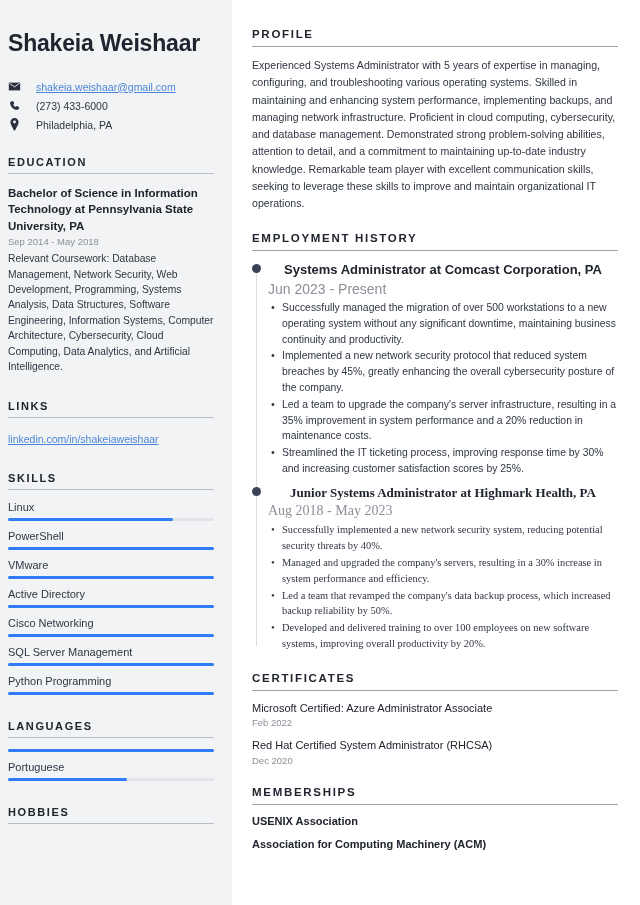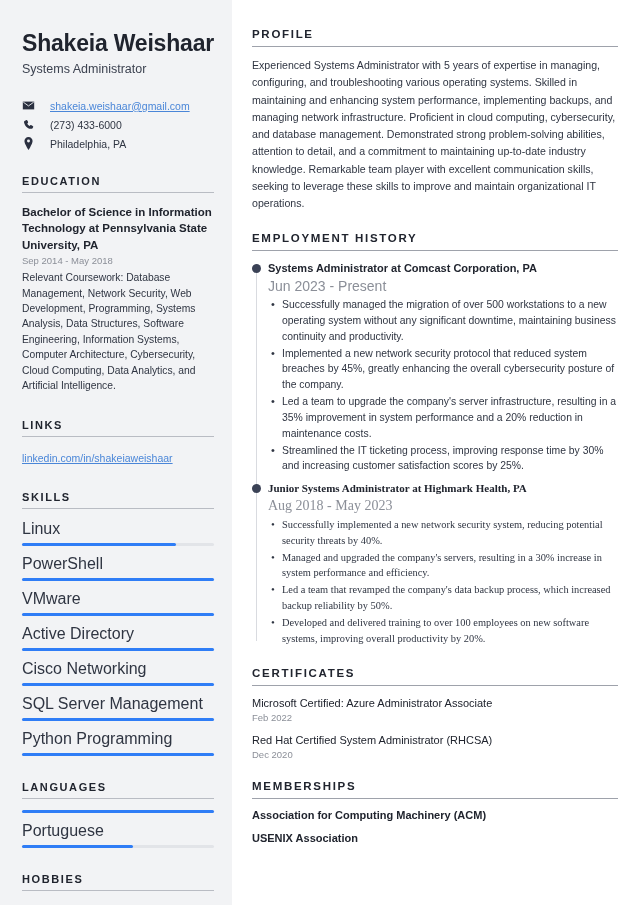--- a/index.html
+++ b/index.html
@@ -8,21 +8,21 @@
     background:#ffffff;
     font-family:"Liberation Sans", sans-serif;
     overflow:hidden;
   }
   .page { position:relative; width:640px; height:905px; display:flex; background:#fff; }
 
   
   .sidebar {
     width:232px; min-width:232px;
     background:#f2f3f5;
-    padding:30px 18px 0 22px;
+    padding:30px 18px 0 8px;
   }
   .name {
     font-size:23px; font-weight:bold; color:#20242e;
     line-height:1.18; letter-spacing:-0.2px;
   }
   .role {
     font-size:12.5px; color:#3c4250; margin-top:5px; font-weight:normal;
   }
   .contact { margin-top:23px; }
   .contact-row {
@@ -44,21 +44,21 @@
 
   .edu-title {
     font-size:11.5px; font-weight:bold; color:#20242e; line-height:1.42;
   }
   .edu-date { font-size:9.5px; color:#8b8f98; margin-top:2px; }
   .edu-desc { font-size:10.3px; color:#2f3542; line-height:1.5; margin-top:4px; }
 
   .link-row { }
 
   .skill { margin-bottom:9px; }
-  .skill-name { font-size:16px; color:#2f3542; margin-bottom:5px; }
+  .skill-name { font-size:11px; color:#2f3542; margin-bottom:5px; }
   .bar-track { height:3px; background:#e2e4e8; border-radius:2px; width:100%; }
   .bar-fill { height:3px; background:#2f7df6; border-radius:2px; }
 
   
   .main { flex:1; padding:28px 22px 9px 20px; }
   .m-sec { margin-bottom:20px; }
   .m-title {
     font-size:11.5px; font-weight:bold; letter-spacing:1.7px;
     color:#20242e; text-transform:uppercase; padding-bottom:6px;
   }
@@ -70,21 +70,21 @@
   .timeline::before {
     content:""; position:absolute; left:3.5px; top:4px; bottom:6px;
     width:1.5px; background:#d9dbe0;
   }
   .job { position:relative; margin-bottom:4px; }
   .dot {
     position:absolute; left:-16px; top:3px;
     width:9px; height:9px; border-radius:50%;
     background:#3b4256;
   }
-  .job-title { font-size:11px; font-weight:bold; color:#20242e; line-height:1.35; }
+  .job-title { font-size:13px; font-weight:bold; color:#20242e; line-height:1.35;text-align:center; }
   .job-date { font-size:14px; color:#8b8f98; margin-top:2px; margin-bottom:3px; }
   .job-bullets { list-style:none; margin:0; padding:0; }
   .job-bullets li {
     position:relative; padding-left:14px; margin-bottom:1px;
     font-size:10.4px; color:#2f3542; line-height:1.52;
   }
   .job-bullets li::before {
     content:"•"; position:absolute; left:3px; top:-1px; color:#2f3542; font-size:11px;
   }
   .job + .job { margin-top:7px;font-family:Liberation Serif, serif; }
@@ -95,21 +95,20 @@
   .mem-name { font-size:11px; font-weight:bold; color:#20242e; margin-bottom:11px; }
 </style>
 </head>
 <body>
 
 <div class="page">
 
   <aside class="sidebar">
 
     <h1 class="name">Shakeia Weishaar</h1>
-    <div class="role">Systems Administrator</div>
 
     <div class="contact">
       <div class="contact-row">
         <span class="ic">
           <svg width="13" height="13" viewBox="0 0 16 16" fill="#2b3040">
             <path d="M1 3.2h14v9.6H1z" fill="#2b3040"></path>
             <path d="M1.6 3.9l6.4 4.6 6.4-4.6" stroke="#f2f3f5" stroke-width="1.1" fill="none"></path>
           </svg>
         </span>
         <a class="contact-link" href="#">shakeia.weishaar@gmail.com</a>
@@ -274,19 +273,19 @@
             <div class="cert-name">Red Hat Certified System Administrator (RHCSA)</div>
             <div class="cert-date">Dec 2020</div>
           </div>
         </div>
     </section>
 
     <section class="m-sec">
       <div class="m-title">MEMBERSHIPS</div>
       <div class="m-rule"></div>
       <div id="memberships-list">
+          <div class="mem-name">USENIX Association</div>
           <div class="mem-name">Association for Computing Machinery (ACM)</div>
-          <div class="mem-name">USENIX Association</div>
         </div>
     </section>
 
   </main>
 </div>
 
 </body></html>

